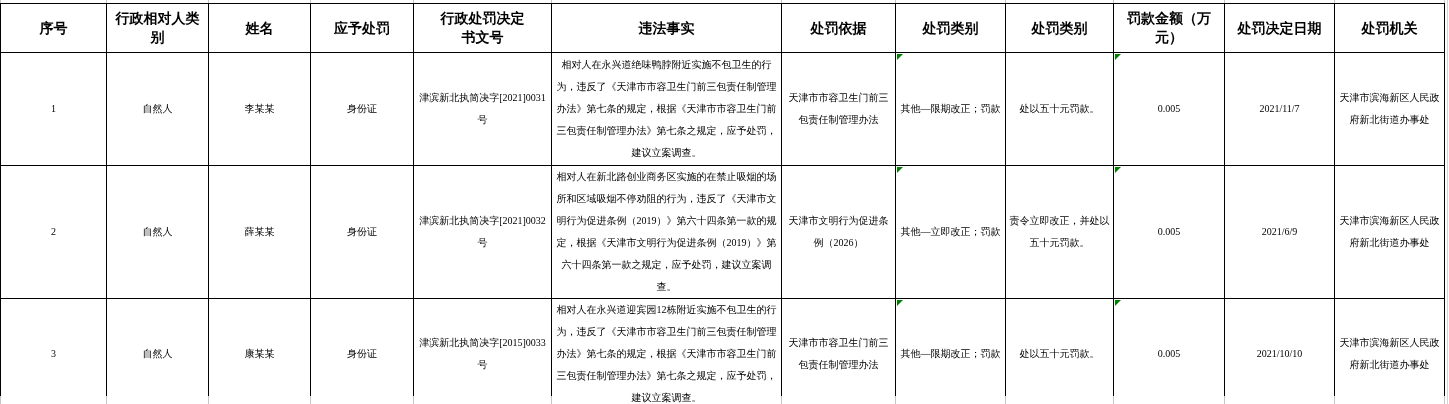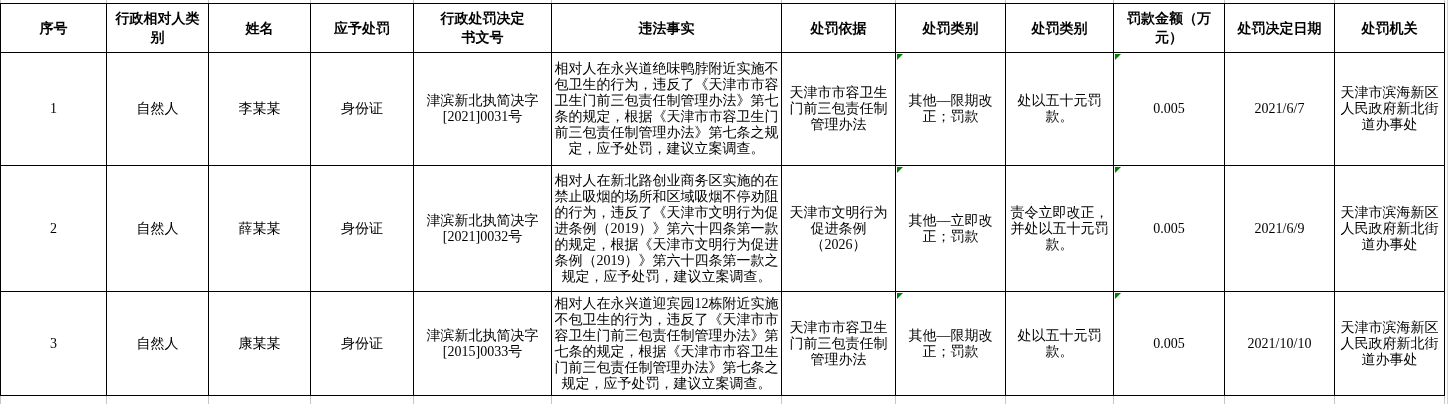--- a/index.html
+++ b/index.html
@@ -22,21 +22,21 @@
   }
   th,td{
     border:1px solid var(--border);
     text-align:center;vertical-align:middle;
     padding:0 2px;position:relative;overflow:hidden;
     word-break:break-word;
   }
   th{
     font-weight:bold;font-size:14px;line-height:19px;white-space:pre-line;
   }
-  td{font-size:14px;line-height:16px;}
+  td{font-size:10px;line-height:22px;}
   .err{
     position:absolute;top:1px;left:1px;width:6px;height:6px;
     background:var(--err);
     clip-path:polygon(0 0,100% 0,0 100%);
   }
   .vline{position:absolute;width:1px;background:var(--grid-faint);}
   .vline.top{top:0;height:3px;}
   .vline.bottom{top:396px;height:8px;}
   .vline.right-edge{top:0;height:404px;left:1447px;background:#d4d4d4;}
 </style>
@@ -83,21 +83,21 @@
           <td>1</td>
           <td>自然人</td>
           <td>李某某</td>
           <td>身份证</td>
           <td>津滨新北执简决字[2021]0031号</td>
           <td>相对人在永兴道绝味鸭脖附近实施不包卫生的行为，违反了《天津市市容卫生门前三包责任制管理办法》第七条的规定，根据《天津市市容卫生门前三包责任制管理办法》第七条之规定，应予处罚，建议立案调查。</td>
           <td>天津市市容卫生门前三包责任制管理办法</td>
           <td>其他—限期改正；罚款<div class="err"></div></td>
           <td>处以五十元罚款。</td>
           <td>0.005<div class="err"></div></td>
-          <td>2021/6/7</td>
+          <td>2021/11/7</td>
           <td>天津市滨海新区人民政府新北街道办事处</td>
         </tr>
         <tr style="height: 126px;">
           <td>2</td>
           <td>自然人</td>
           <td>薛某某</td>
           <td>身份证</td>
           <td>津滨新北执简决字[2021]0032号</td>
           <td>相对人在新北路创业商务区实施的在禁止吸烟的场所和区域吸烟不停劝阻的行为，违反了《天津市文明行为促进条例（2019）》第六十四条第一款的规定，根据《天津市文明行为促进条例（2019）》第六十四条第一款之规定，应予处罚，建议立案调查。</td>
           <td>天津市文明行为促进条例（2026）</td>

